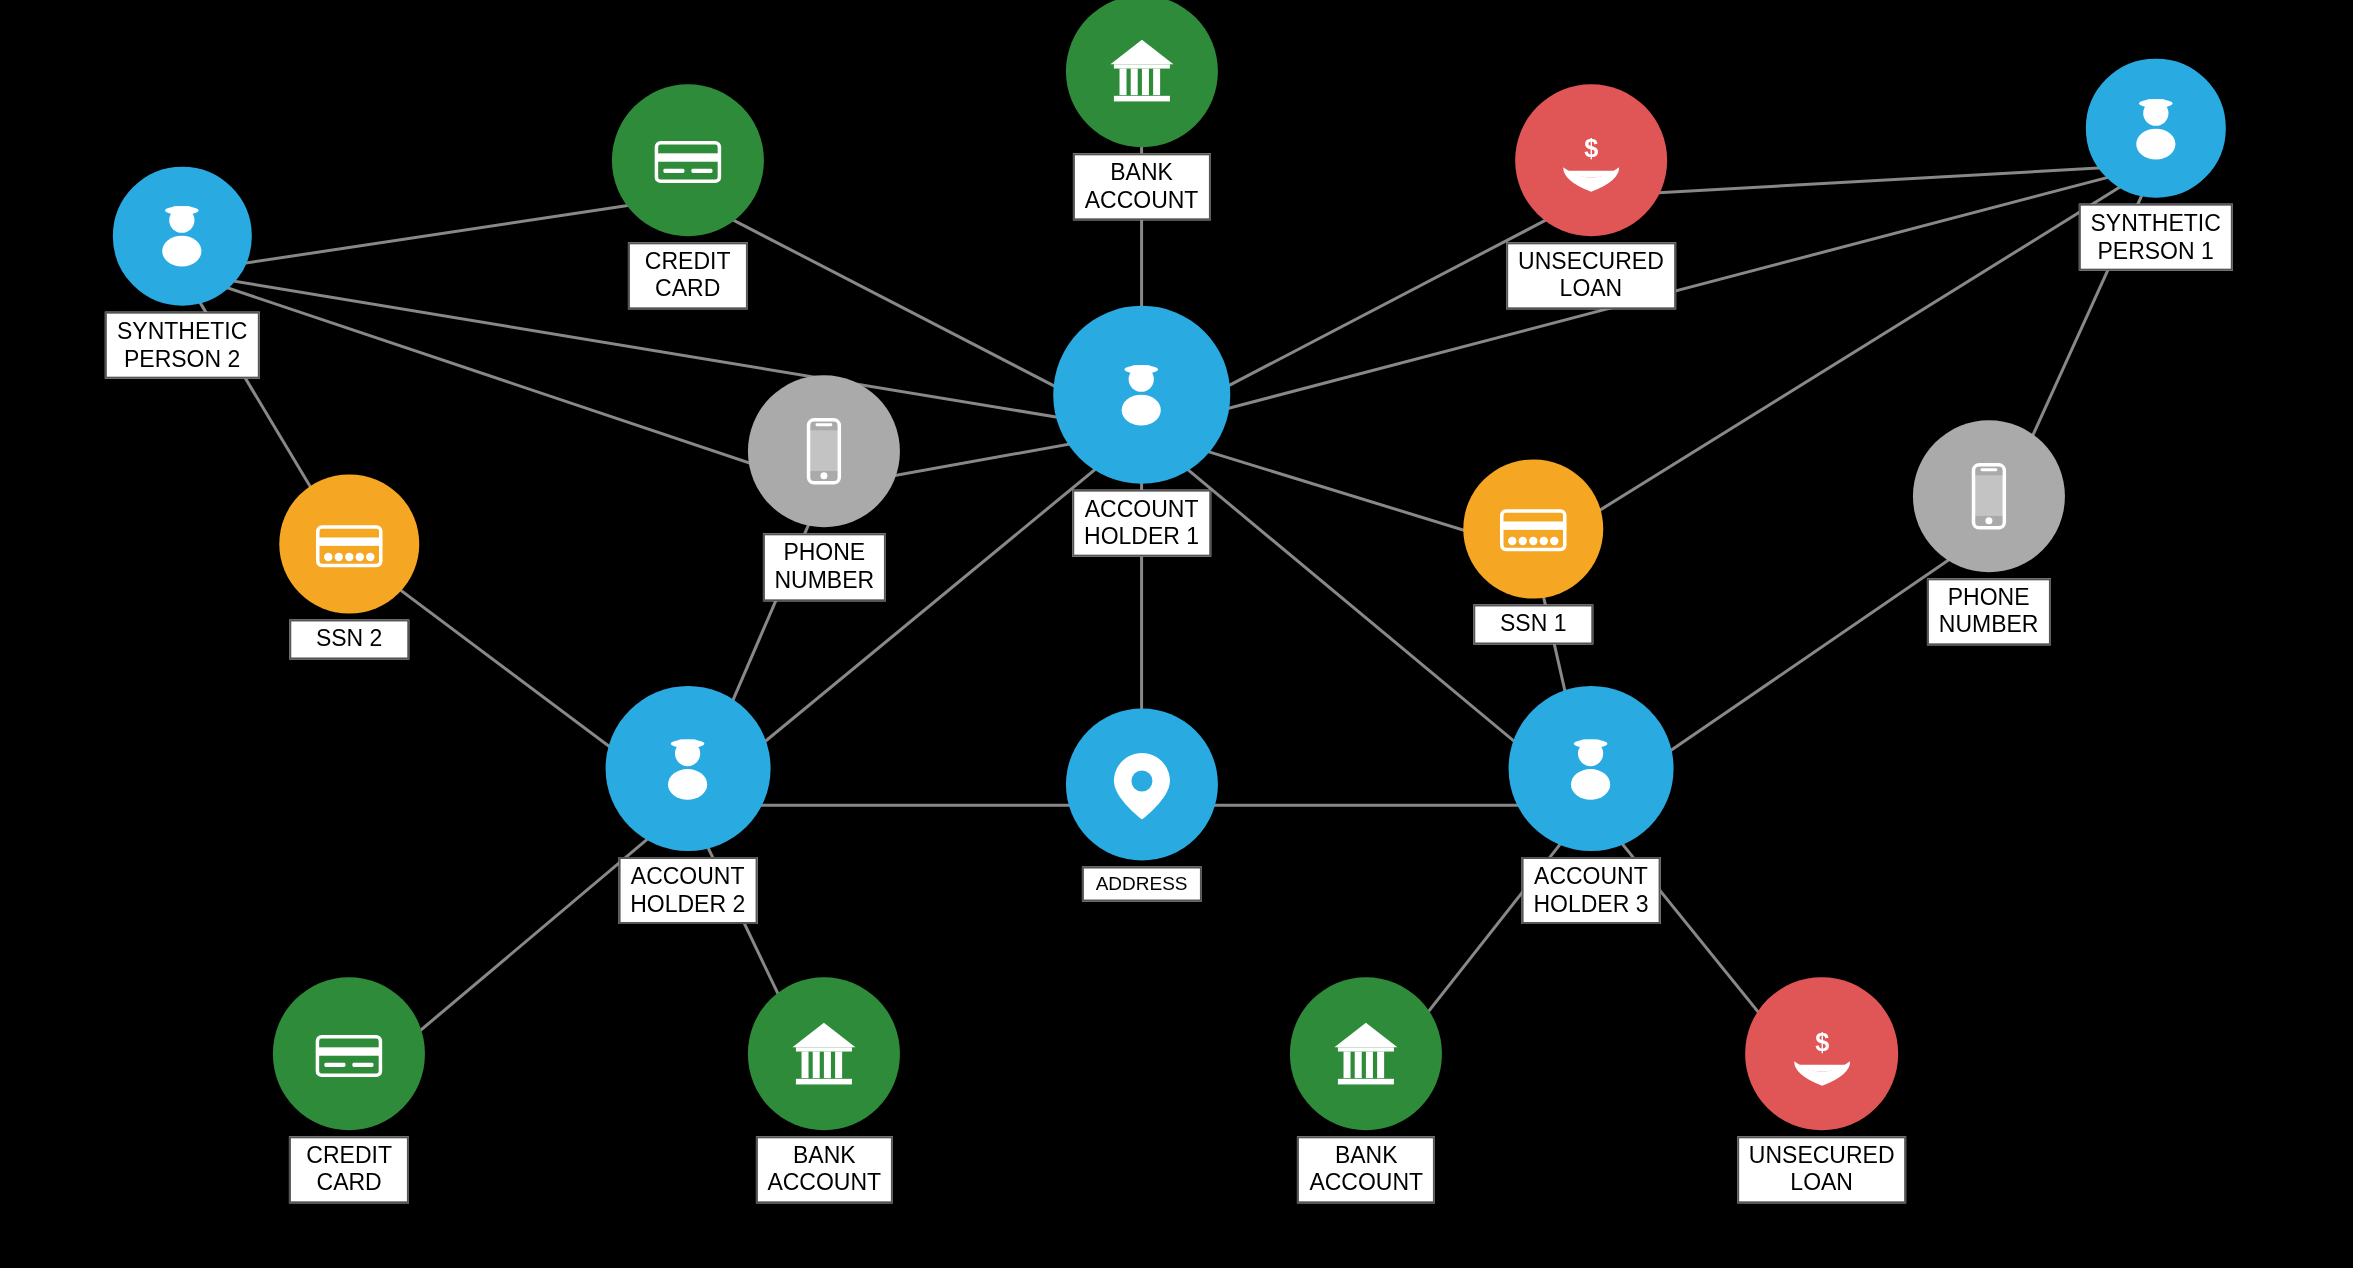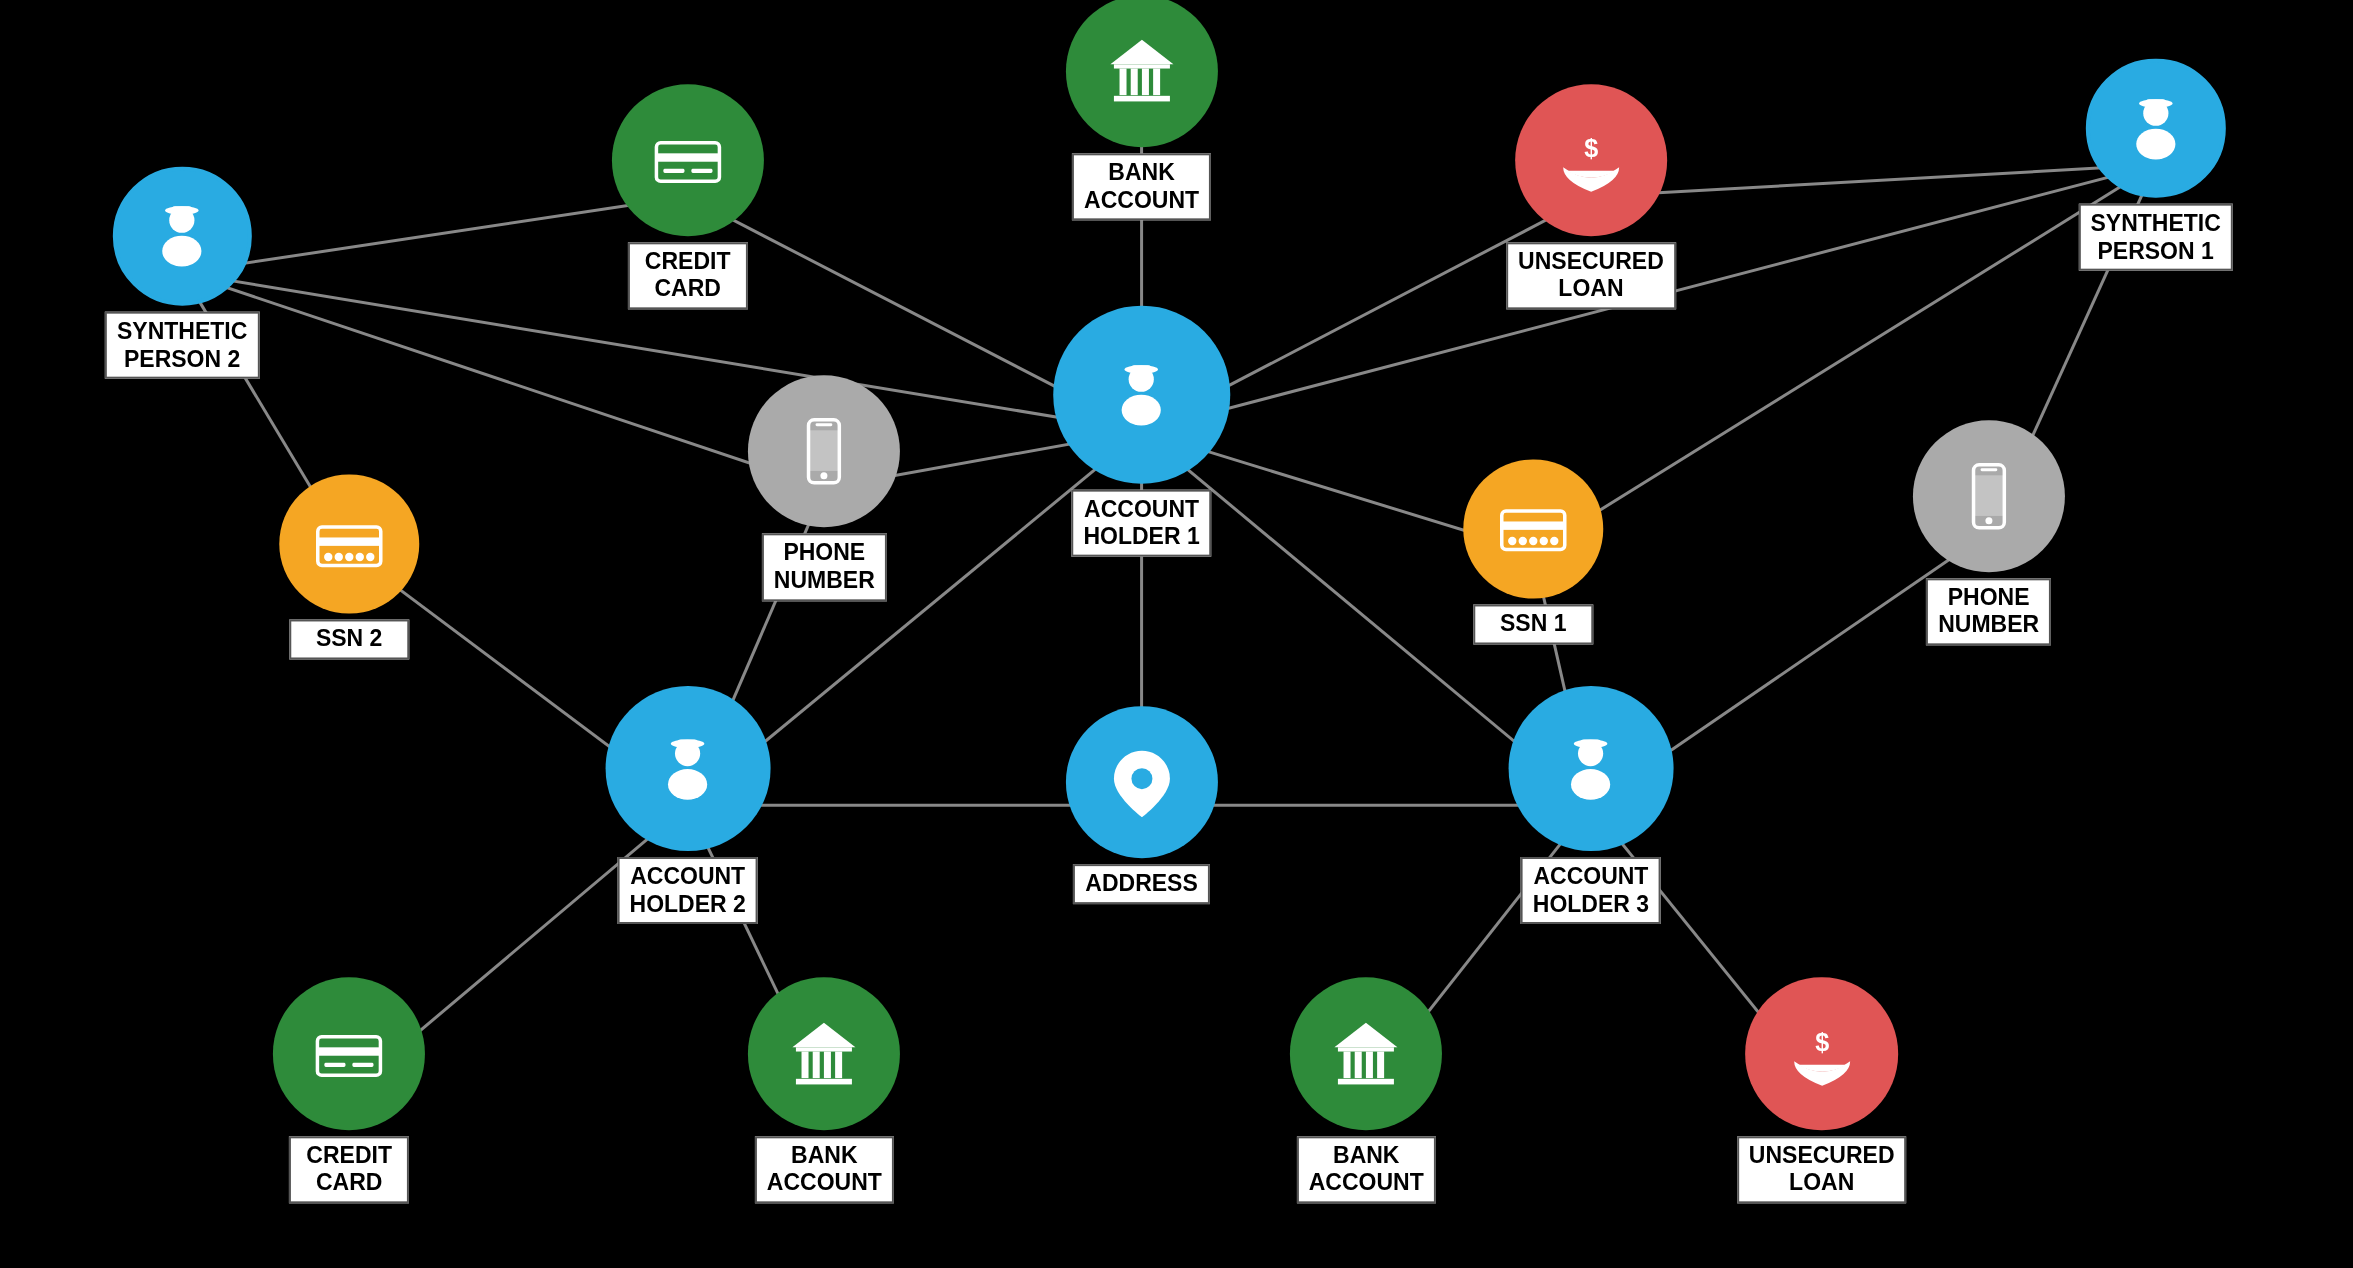--- a/index.html
+++ b/index.html
@@ -35,21 +35,21 @@
       display: flex;
       align-items: center;
       justify-content: center;
       flex-shrink: 0;
     }
     .label-box {
       background: white;
       border: 2px solid #555;
       padding: 4px 10px;
       text-align: center;
-      font-weight: bold;
+      font-weight: normal;
       font-size: 22px;
       line-height: 1.2;
       margin-top: 6px;
       white-space: nowrap;
     }
     .label-box.multiline {
       white-space: normal;
       min-width: 120px;
       max-width: 180px;
     }
@@ -224,21 +224,21 @@
         </div>
         <div class="label-box multiline" style="font-size: 23px;">ACCOUNT<br>HOLDER 2</div>
       </div>
       <div class="node" style="left: 1141.58px; top: 805.18px;">
         <div class="circle" style="width: 152.16px; height: 152.16px; background: rgb(41, 171, 226);">
           <svg width="70" height="70" viewBox="0 0 100 100">
         <path d="M50,5 C28,5 10,23 10,45 C10,70 50,100 50,100 C50,100 90,70 90,45 C90,23 72,5 50,5Z" fill="white"></path>
         <circle cx="50" cy="45" r="15" fill="#29ABE2"></circle>
       </svg>
         </div>
-        <div class="label-box multiline" style="font-size: 23px;">ADDRESS</div>
+        <div class="label-box multiline" style="font-size: 19px;">ADDRESS</div>
       </div>
       <div class="node" style="left: 1590.93px; top: 805.18px;">
         <div class="circle" style="width: 164.84px; height: 164.84px; background: rgb(41, 171, 226);">
           <svg width="70" height="70" viewBox="0 0 100 100">
         <circle cx="50" cy="28" r="18" fill="white"></circle>
         <ellipse cx="50" cy="72" rx="28" ry="22" fill="white"></ellipse>
 
         <ellipse cx="50" cy="14" rx="24" ry="6" fill="white"></ellipse>
         <rect x="35" y="8" width="30" height="12" rx="5" fill="white"></rect>
 

